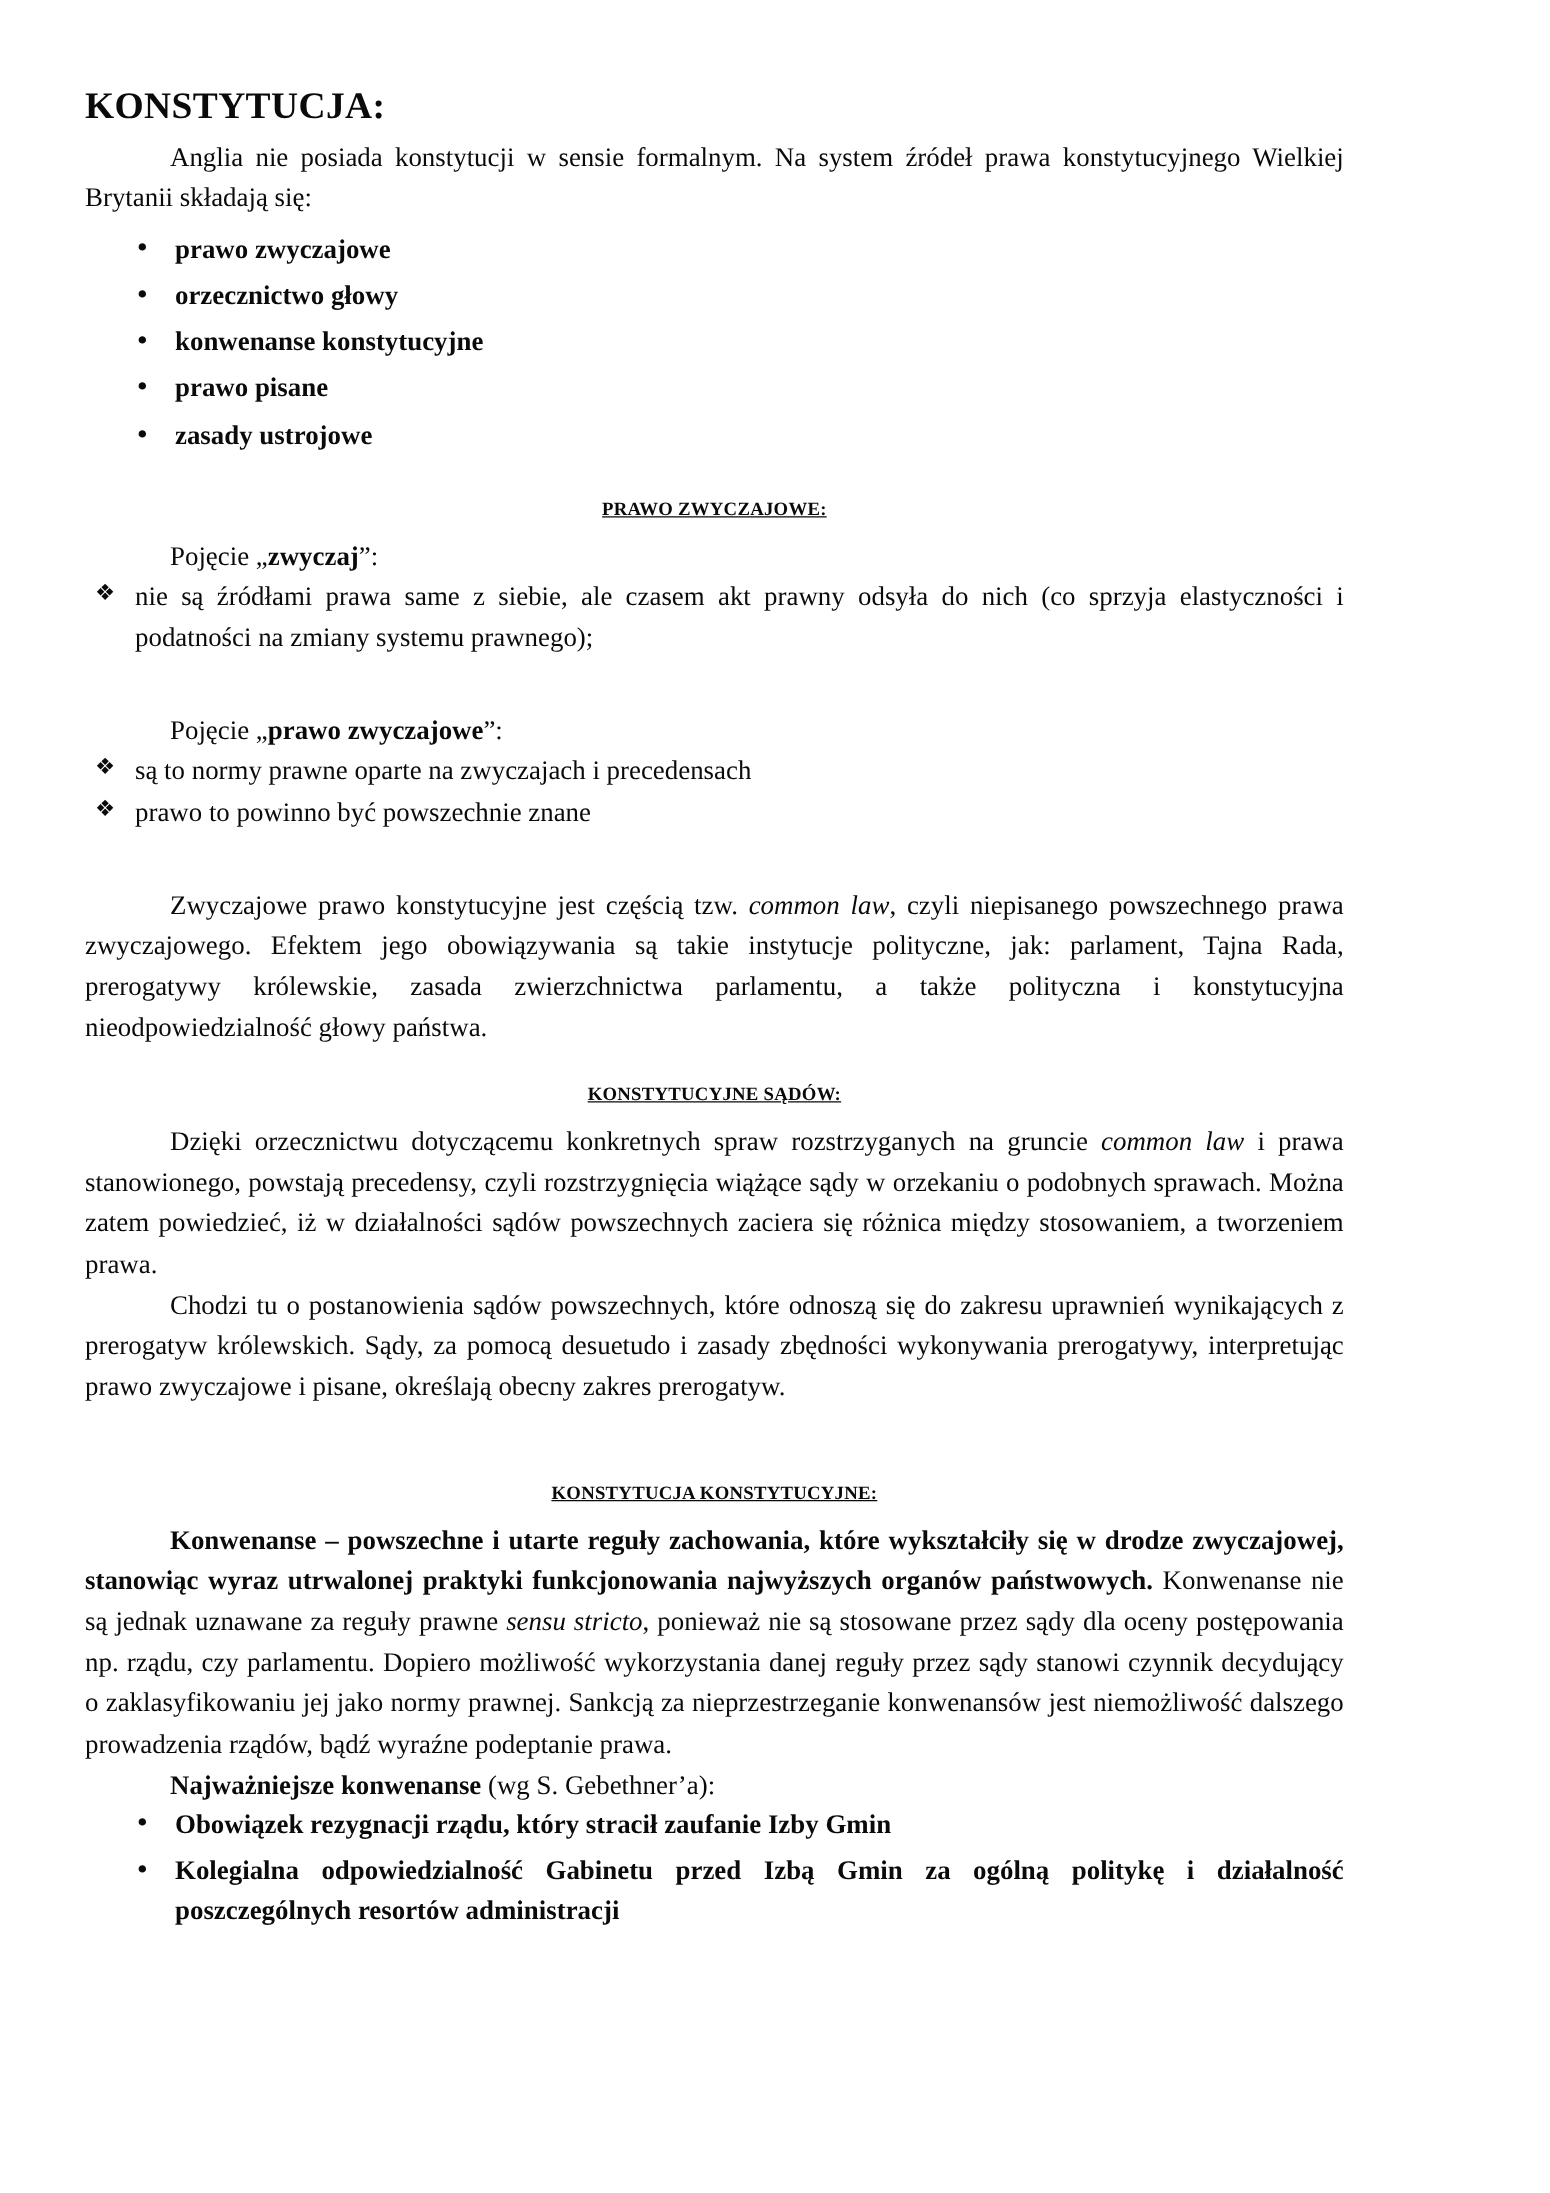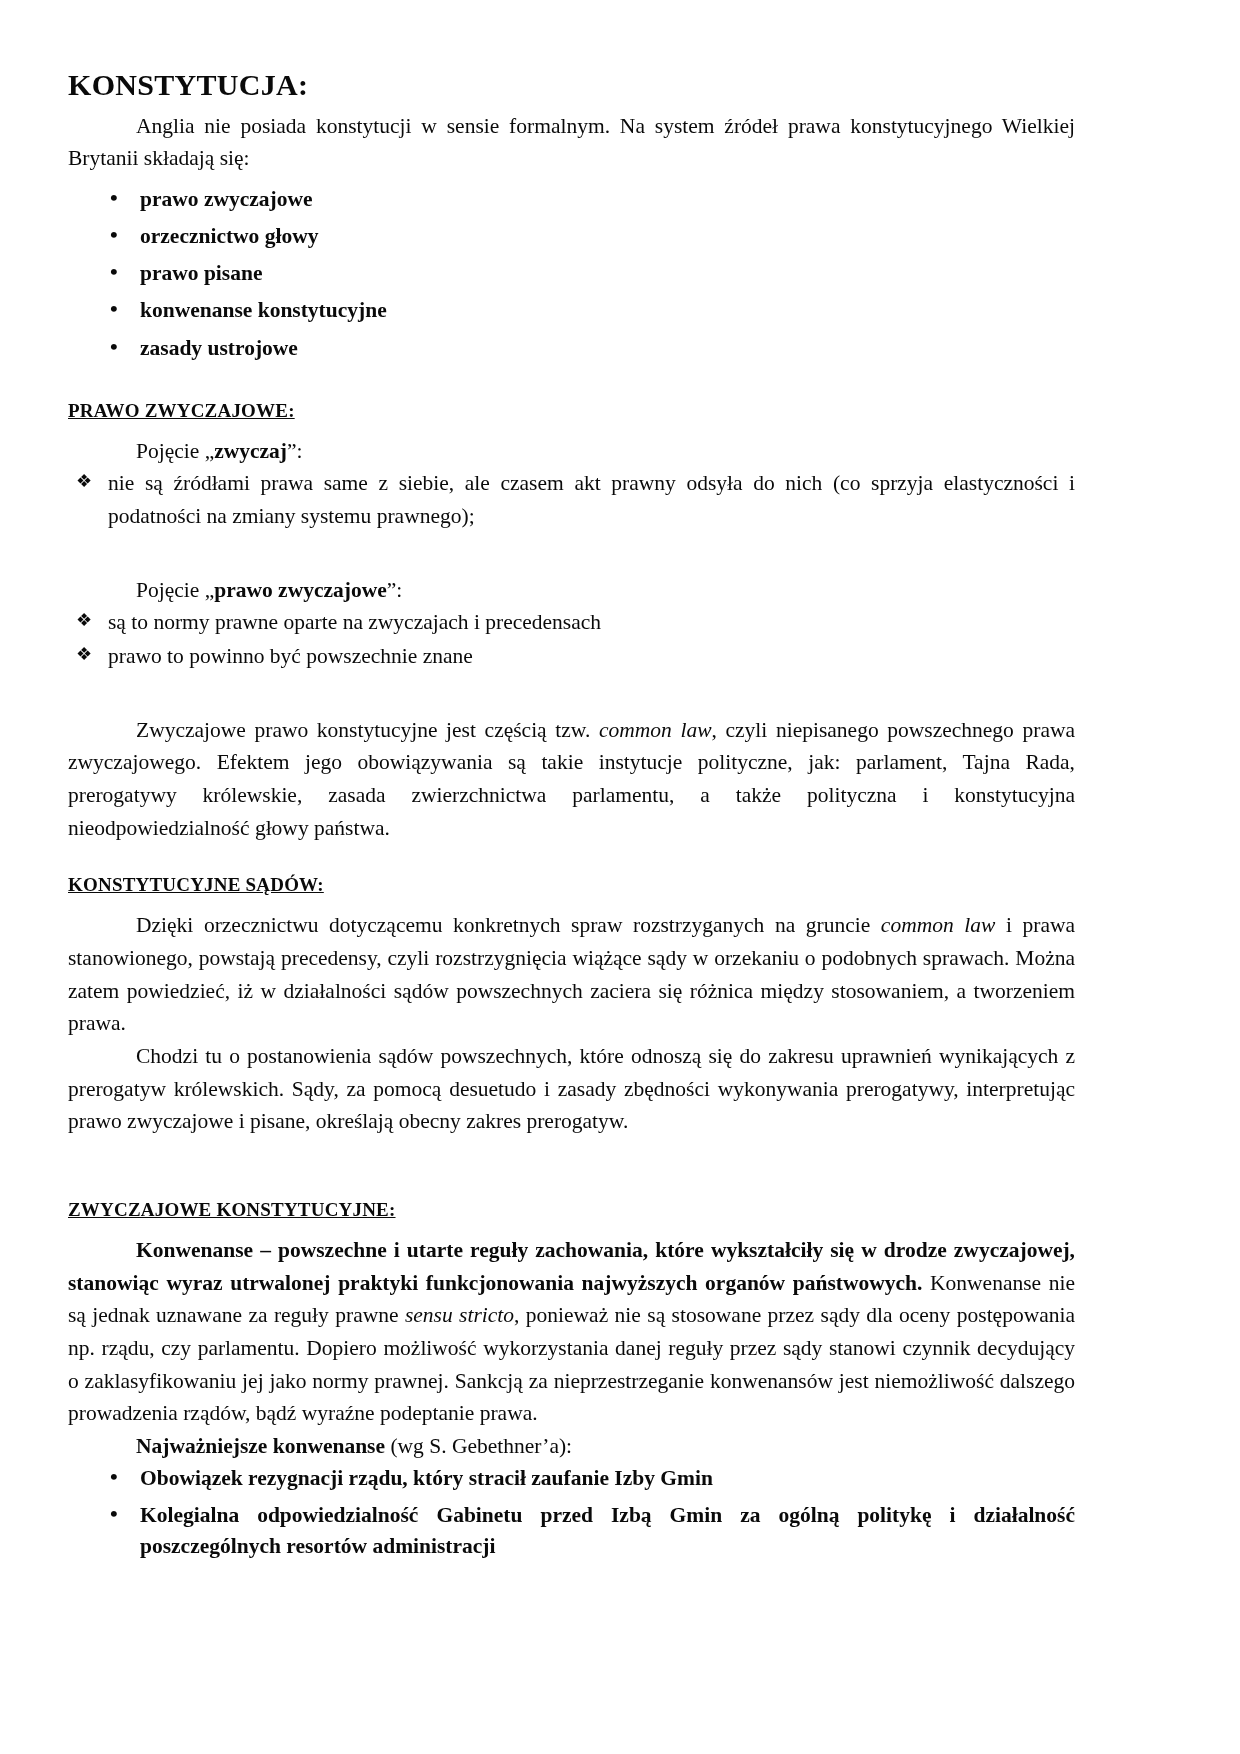--- a/index.html
+++ b/index.html
@@ -26,25 +26,26 @@
     font-family:"Liberation Serif","DejaVu Serif",serif;
   }
   p.para {
     margin:0;
     text-align:justify;
     text-indent:68px;
     text-justify:inter-word;
   }
 
   h2.sec {
-    font-size:19px;
+    font-size:15px;
     font-weight:bold;
     text-decoration:underline;
     margin:0;
     letter-spacing:0.2px;
+    text-align:center;
   }
 
   .lead { margin:0; text-indent:68px; }
 
   ul.round, ul.diamond {
     list-style:none;
     margin:0;
     padding:0;
   }
   ul.round > li {
@@ -95,22 +96,22 @@
 
     <h1 class="title">KONSTYTUCJA:</h1>
 
     <p class="para">Anglia nie posiada konstytucji w sensie formalnym. Na system źródeł prawa konstytucyjnego Wielkiej Brytanii składają się:</p>
 
     <div class="sp-xs"></div>
 
     <ul class="round">
       <li>prawo zwyczajowe</li>
       <li>orzecznictwo głowy</li>
+      <li>konwenanse konstytucyjne</li>
       <li>prawo pisane</li>
-      <li>konwenanse konstytucyjne</li>
       <li>zasady ustrojowe</li>
     </ul>
 
     <div class="sp-m"></div>
 
     <h2 class="sec">PRAWO ZWYCZAJOWE:</h2>
 
     <div class="sp-xs"></div>
 
     <p class="lead"><span>Pojęcie „</span><b>zwyczaj</b><span>”:</span></p>
@@ -136,21 +137,21 @@
 
     <h2 class="sec">KONSTYTUCYJNE SĄDÓW:</h2>
 
     <div class="sp-xs"></div>
 
     <p class="para"><span>Dzięki orzecznictwu dotyczącemu konkretnych spraw rozstrzyganych na gruncie </span><i>common law</i><span> i prawa stanowionego, powstają precedensy, czyli rozstrzygnięcia wiążące sądy w orzekaniu o podobnych sprawach. Można zatem powiedzieć, iż w działalności sądów powszechnych zaciera się różnica między stosowaniem, a tworzeniem prawa.</span></p>
     <p class="para">Chodzi tu o postanowienia sądów powszechnych, które odnoszą się do zakresu uprawnień wynikających z prerogatyw królewskich. Sądy, za pomocą desuetudo i zasady zbędności wykonywania prerogatywy, interpretując prawo zwyczajowe i pisane, określają obecny zakres prerogatyw.</p>
 
     <div class="sp-xl"></div>
 
-    <h2 class="sec">ZWYCZAJOWE KONSTYTUCYJNE:</h2>
+    <h2 class="sec">KONSTYTUCJA KONSTYTUCYJNE:</h2>
 
     <div class="sp-xs"></div>
 
     <p class="para"><b>Konwenanse – powszechne i utarte reguły zachowania, które wykształciły się w drodze zwyczajowej, stanowiąc wyraz utrwalonej praktyki funkcjonowania najwyższych organów państwowych.</b><span> Konwenanse nie są jednak uznawane za reguły prawne </span><i>sensu stricto</i><span>, ponieważ nie są stosowane przez sądy dla oceny postępowania np. rządu, czy parlamentu. Dopiero możliwość wykorzystania danej reguły przez sądy stanowi czynnik decydujący o zaklasyfikowaniu jej jako normy prawnej. Sankcją za nieprzestrzeganie konwenansów jest niemożliwość dalszego prowadzenia rządów, bądź wyraźne podeptanie prawa.</span></p>
 
     <p class="lead"><b>Najważniejsze konwenanse</b><span> (wg S. Gebethner’a):</span></p>
 
     <ul class="round normal">
       <li>Obowiązek rezygnacji rządu, który stracił zaufanie Izby Gmin</li>
       <li>Kolegialna odpowiedzialność Gabinetu przed Izbą Gmin za ogólną politykę i działalność poszczególnych resortów administracji</li>

